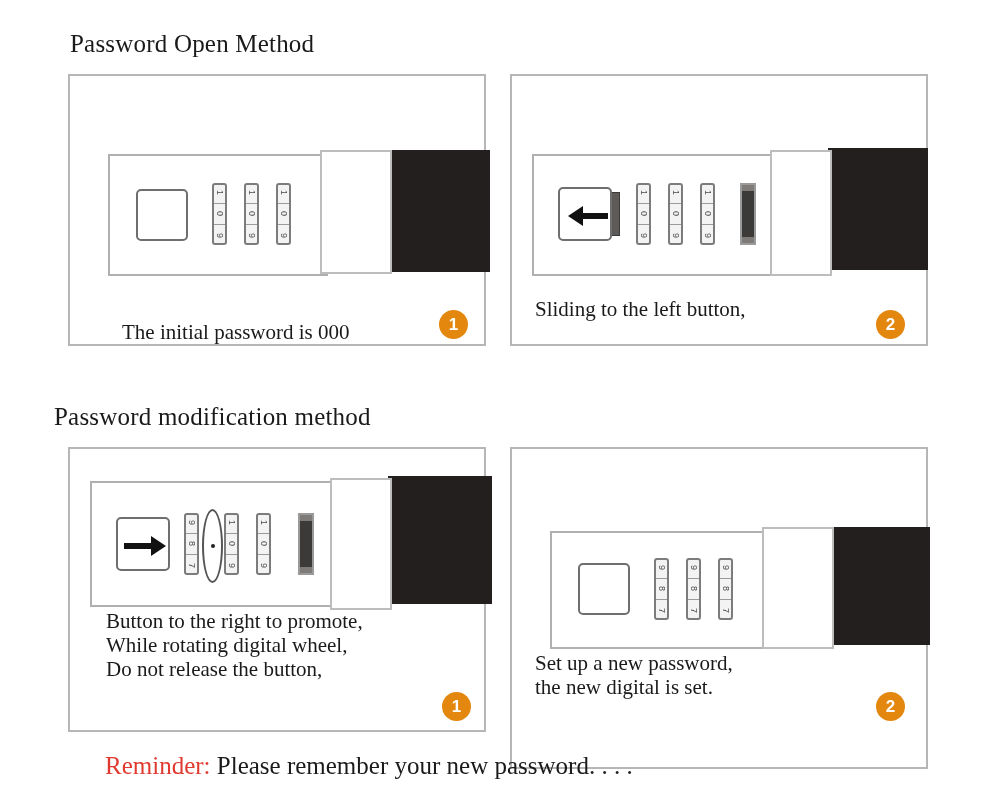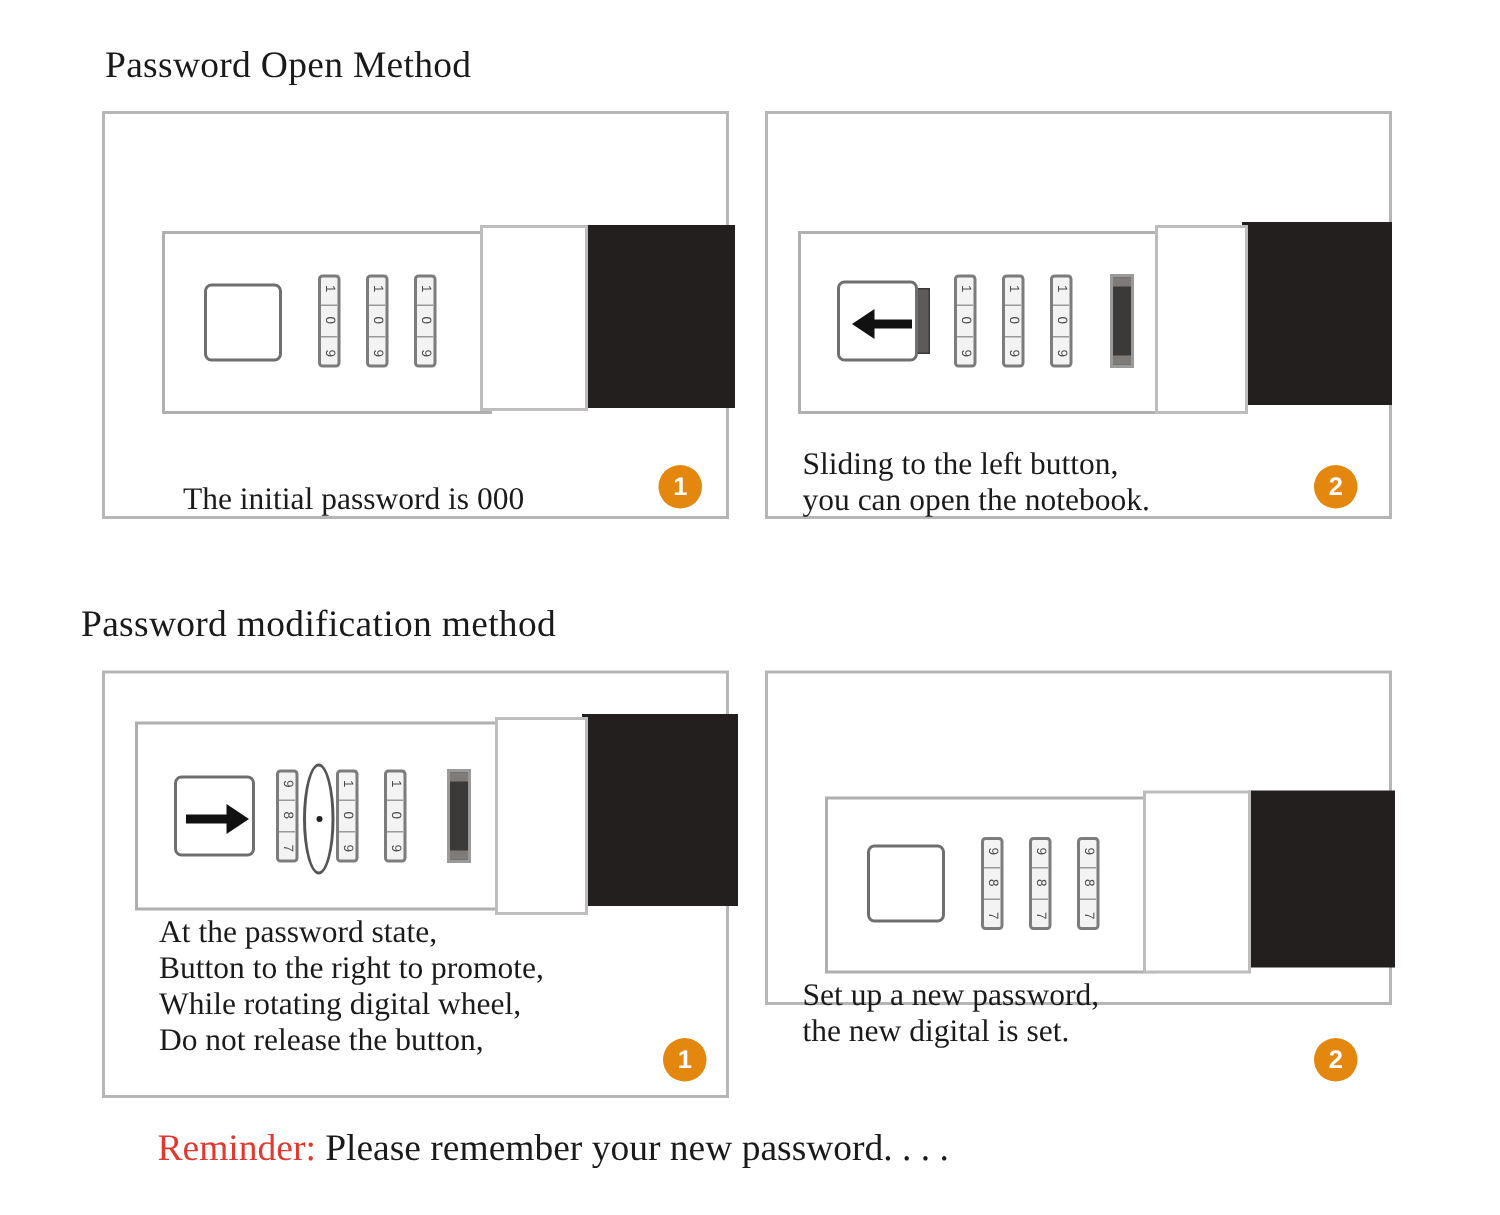--- a/index.html
+++ b/index.html
@@ -27,21 +27,21 @@
 
   .panel {
     position: absolute;
     border: 2px solid #b6b6b6;
     background: #ffffff;
     box-sizing: border-box;
   }
   #panel-1 { left: 68px;  top: 74px;  width: 418px; height: 272px; }
   #panel-2 { left: 510px; top: 74px;  width: 418px; height: 272px; }
   #panel-3 { left: 68px;  top: 447px; width: 418px; height: 285px; }
-  #panel-4 { left: 510px; top: 447px; width: 418px; height: 223px; }
+  #panel-4 { left: 510px; top: 447px; width: 418px; height: 322px; }
 
   
   .lock {
     position: absolute;
   }
   .lock-body {
     position: absolute;
     left: 0;
     top: 0;
     background: #fff;
@@ -286,21 +286,20 @@
     </div>
 
     <div class="slider-strip" style="left:208px; top:29px; width:16px; height:62px;">
       <i></i>
       <i></i>
     </div>
   </div>
 
   <div class="caption" style="position:absolute; left:23px; top:221px;">
     <span class="line">Sliding to the left button,</span>
-    <span class="line">you can open the notebook.</span>
   </div>
   <div class="badge" style="position:absolute; left:364px; top:234px;">2</div>
 </div>
 
 <div class="section-title" id="title-modify">Password modification method</div>
 
 <div class="panel" id="panel-3">
 
   <div class="lock" style="left:20px; top:32px; width:390px; height:130px;">
     <div class="lock-body" style="width:248px; height:126px;"></div>
@@ -339,21 +338,20 @@
       <span>9</span>
     </div>
 
     <div class="slider-strip" style="left:208px; top:32px; width:16px; height:62px;">
       <i></i>
       <i></i>
     </div>
   </div>
 
   <div class="caption" style="position:absolute; left:36px; top:160px;">
-    <span class="line">At the password state,</span>
     <span class="line">Button to the right to promote,</span>
     <span class="line">While rotating digital wheel,</span>
     <span class="line">Do not release the button,</span>
   </div>
   <div class="badge" style="position:absolute; left:372px; top:243px;">1</div>
 </div>
 
 <div class="panel" id="panel-4">
 
   <div class="lock" style="left:38px; top:82px; width:345px; height:122px;">

